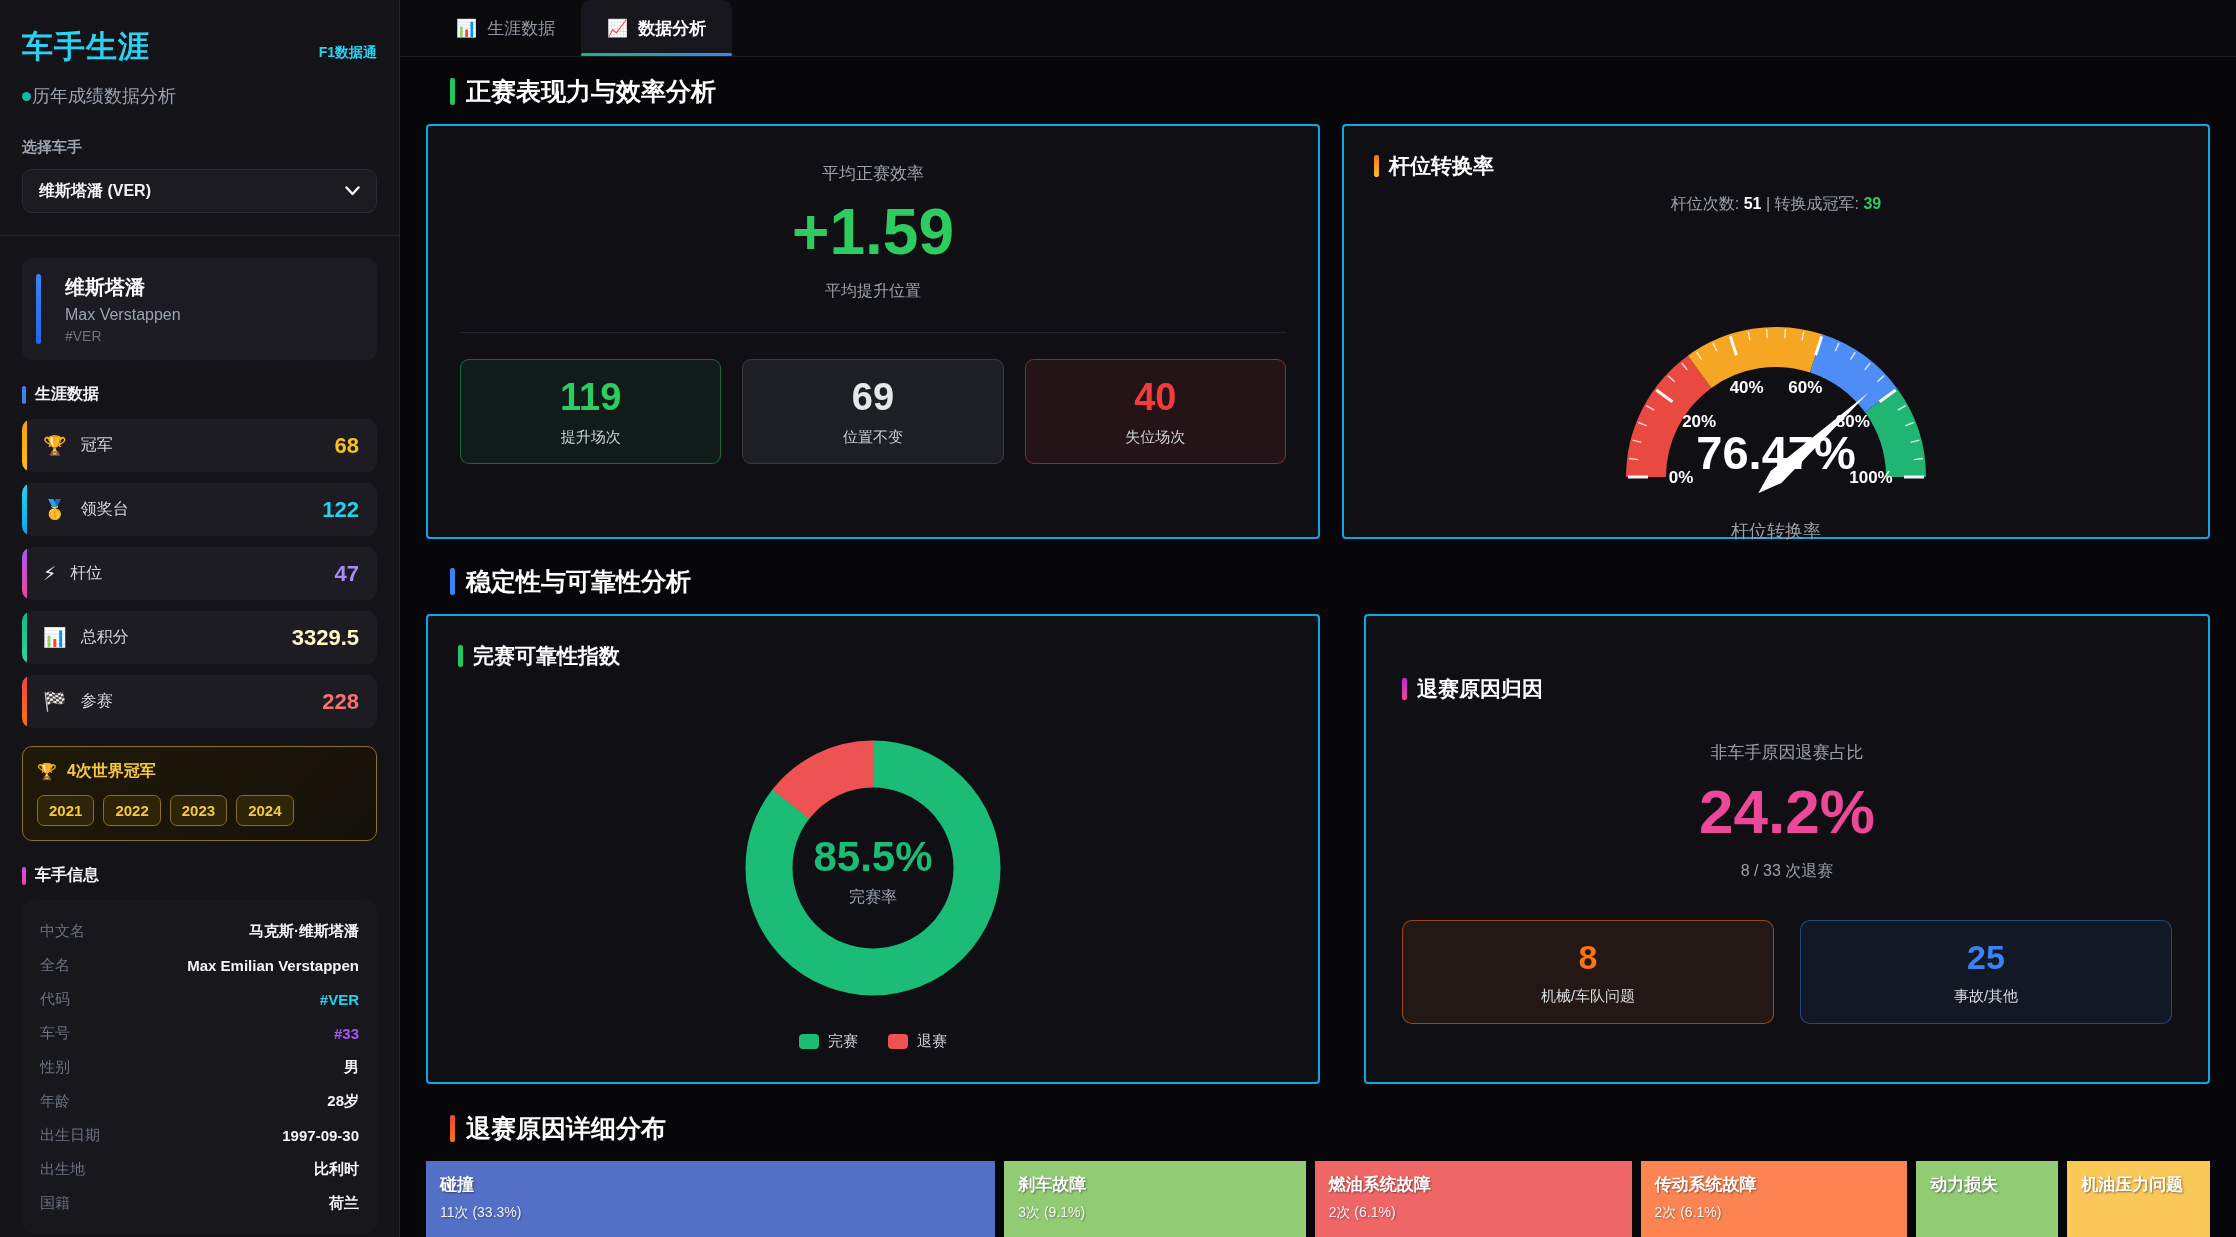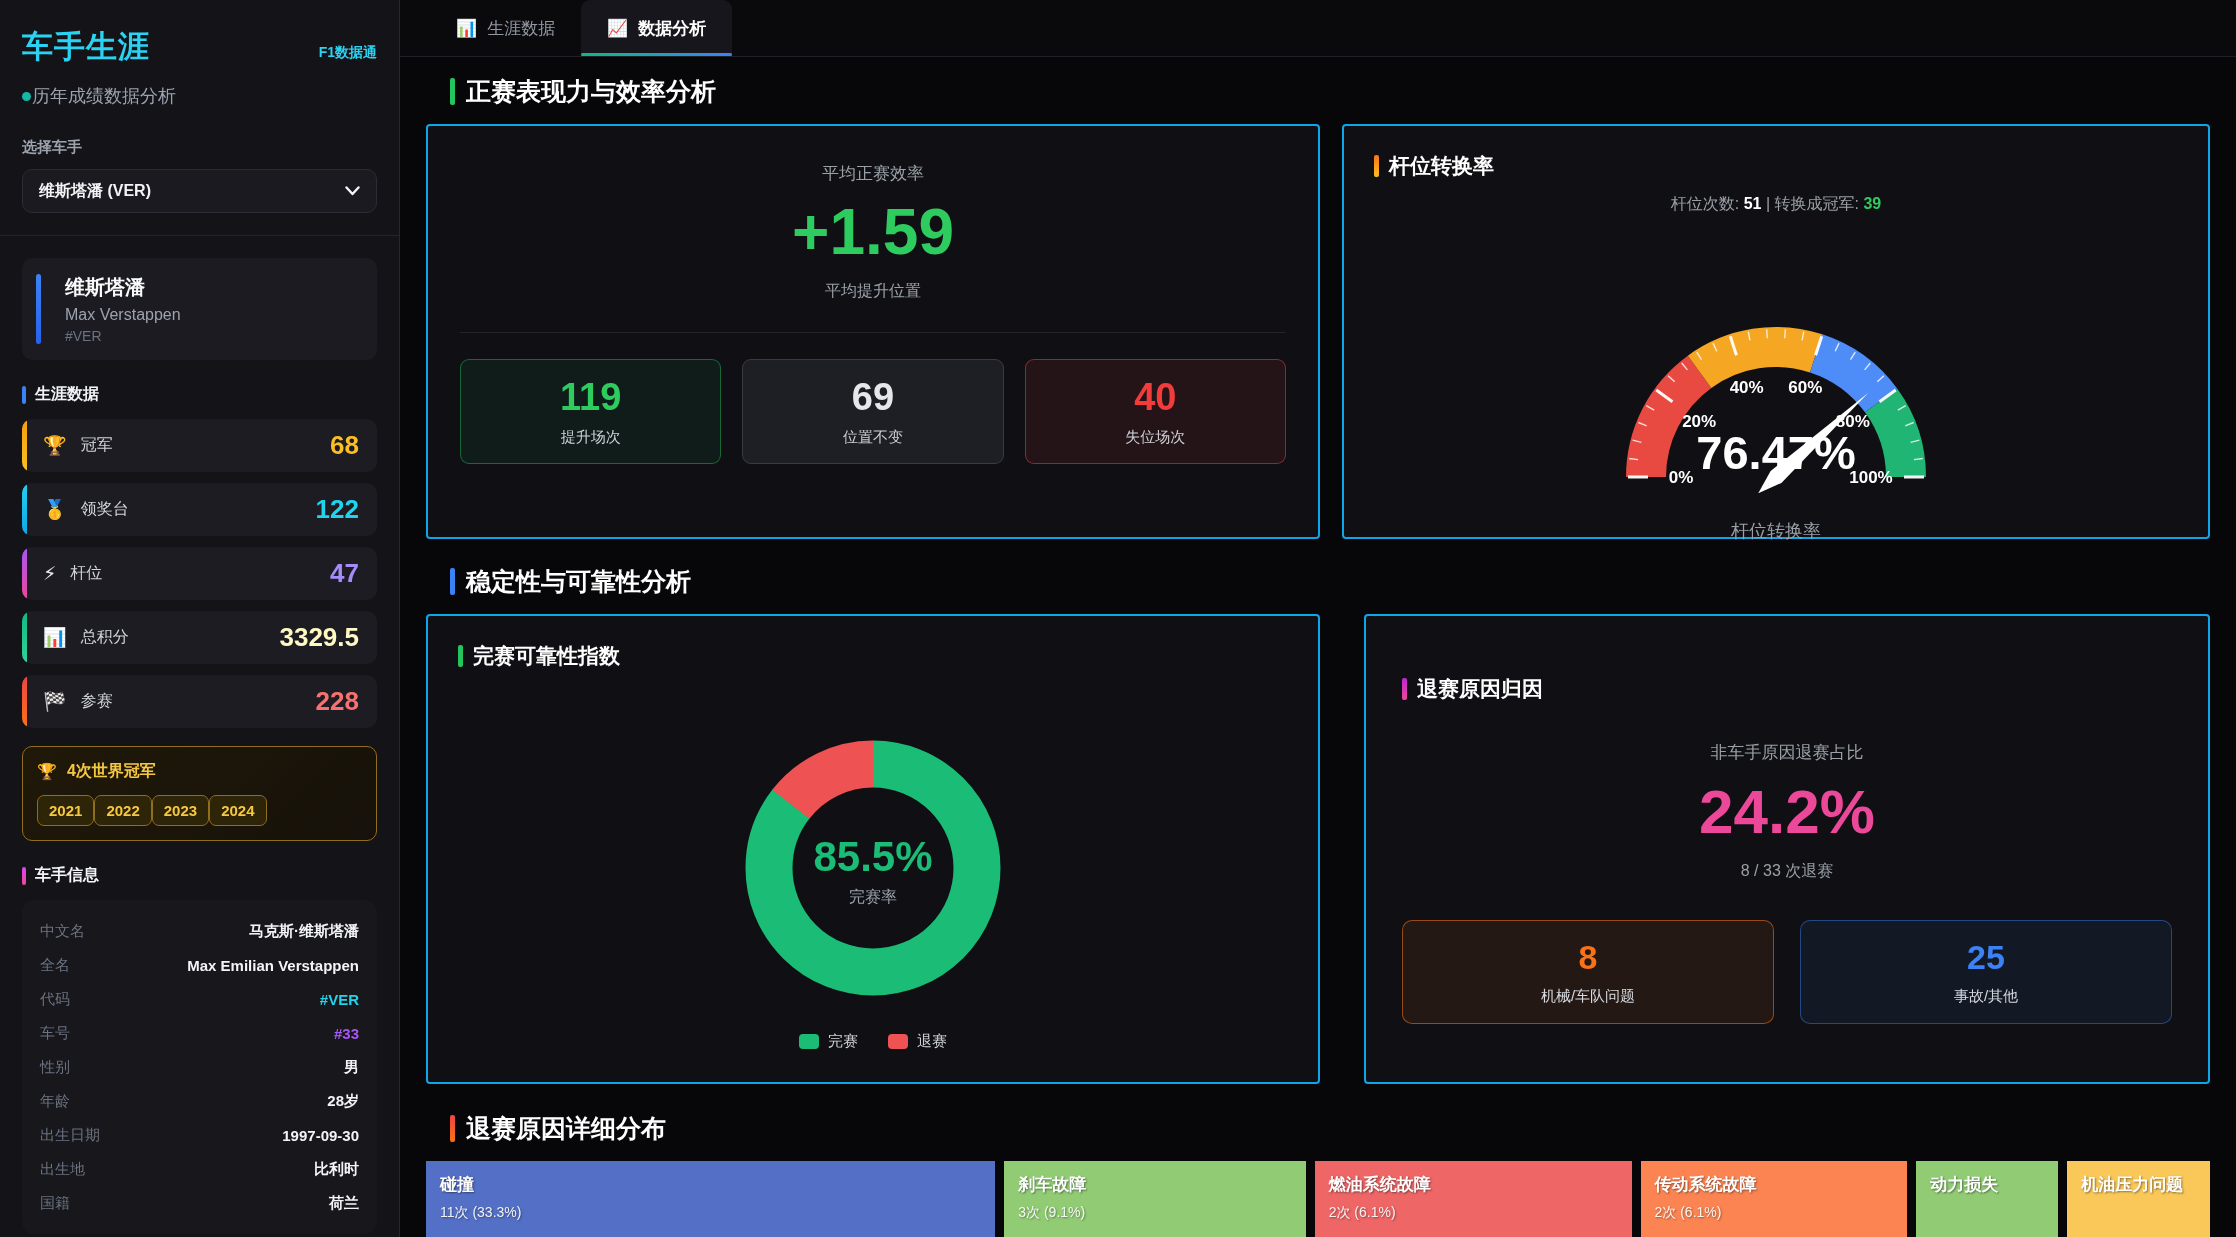--- a/index.html
+++ b/index.html
@@ -35,26 +35,26 @@
   .side-hbar { width:4px; height:18px; border-radius:2px; }
   .side-hbar.blue { background:#3b82f6; }
   .side-hbar.pink { background:linear-gradient(180deg,#d946ef,#ec4899); }
 
   .stat-list { margin-top:14px; display:flex; flex-direction:column; gap:11px; }
   .stat-row { height:53px; background:#1c1c22; border-radius:10px; display:flex; overflow:hidden; }
   .stat-accent { width:5px; }
   .stat-body { flex:1; display:flex; align-items:center; gap:14px; padding:0 18px 0 16px; }
   .stat-icon { font-size:19px; }
   .stat-label { font-size:16px; color:#d1d5db; }
-  .stat-value { margin-left:auto; font-size:26px; font-weight:bold; }
+  .stat-value { margin-left:auto; font-size:22px; font-weight:bold; }
 
   .champ-box { margin-top:18px; border:1px solid #8f6e1e; border-radius:10px;
     background:linear-gradient(135deg,#201909,#16110a); padding:14px 14px 14px 14px; }
   .champ-title { display:flex; align-items:center; gap:10px; font-size:16px; font-weight:bold; color:#f5c842; }
-  .champ-years { display:flex; gap:0; margin-top:13px; }
+  .champ-years { display:flex; gap:9px; margin-top:13px; }
   .year-chip { background:#2e2408; border:1px solid #8f6e1e; border-radius:7px; color:#f5c842;
     font-weight:bold; font-size:15px; padding:6px 11px; }
 
   .info-card { margin-top:14px; background:#17171c; border-radius:12px; padding:14px 18px; }
   .info-row { display:flex; align-items:center; justify-content:space-between; height:34px; }
   .info-label { font-size:15px; color:#6b7280; }
   .info-value { font-size:15px; font-weight:bold; color:#f3f4f6; }
 
   
   .main { flex:1; display:flex; flex-direction:column; background:#07070a; }

